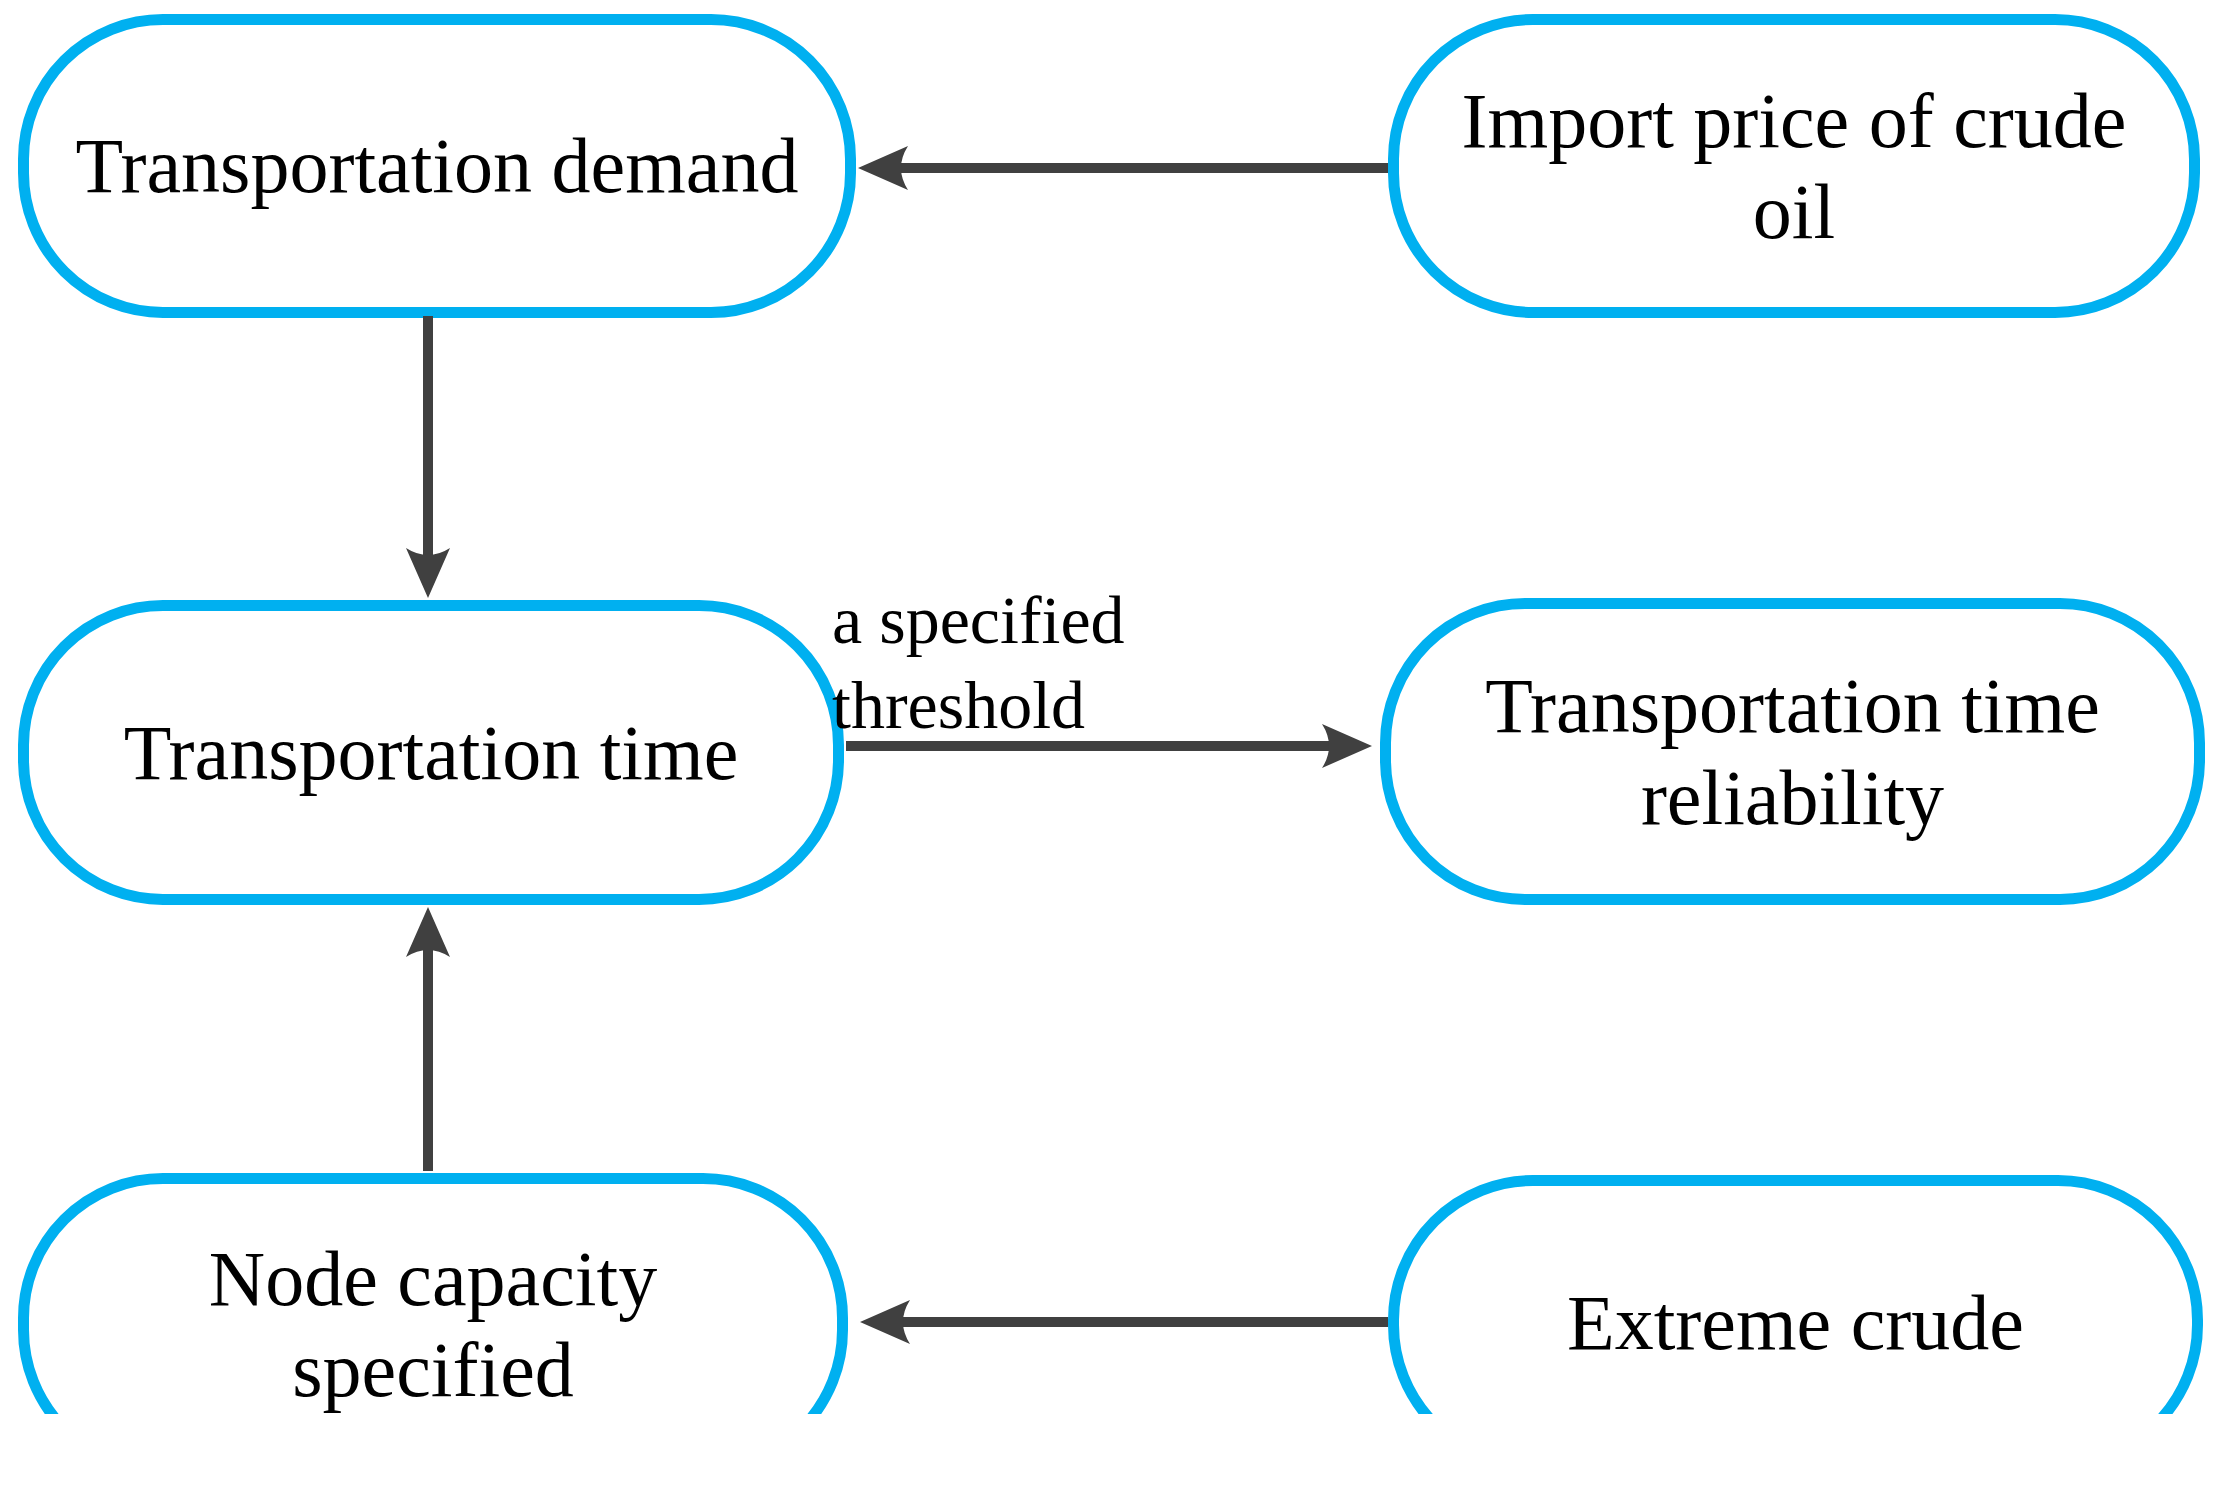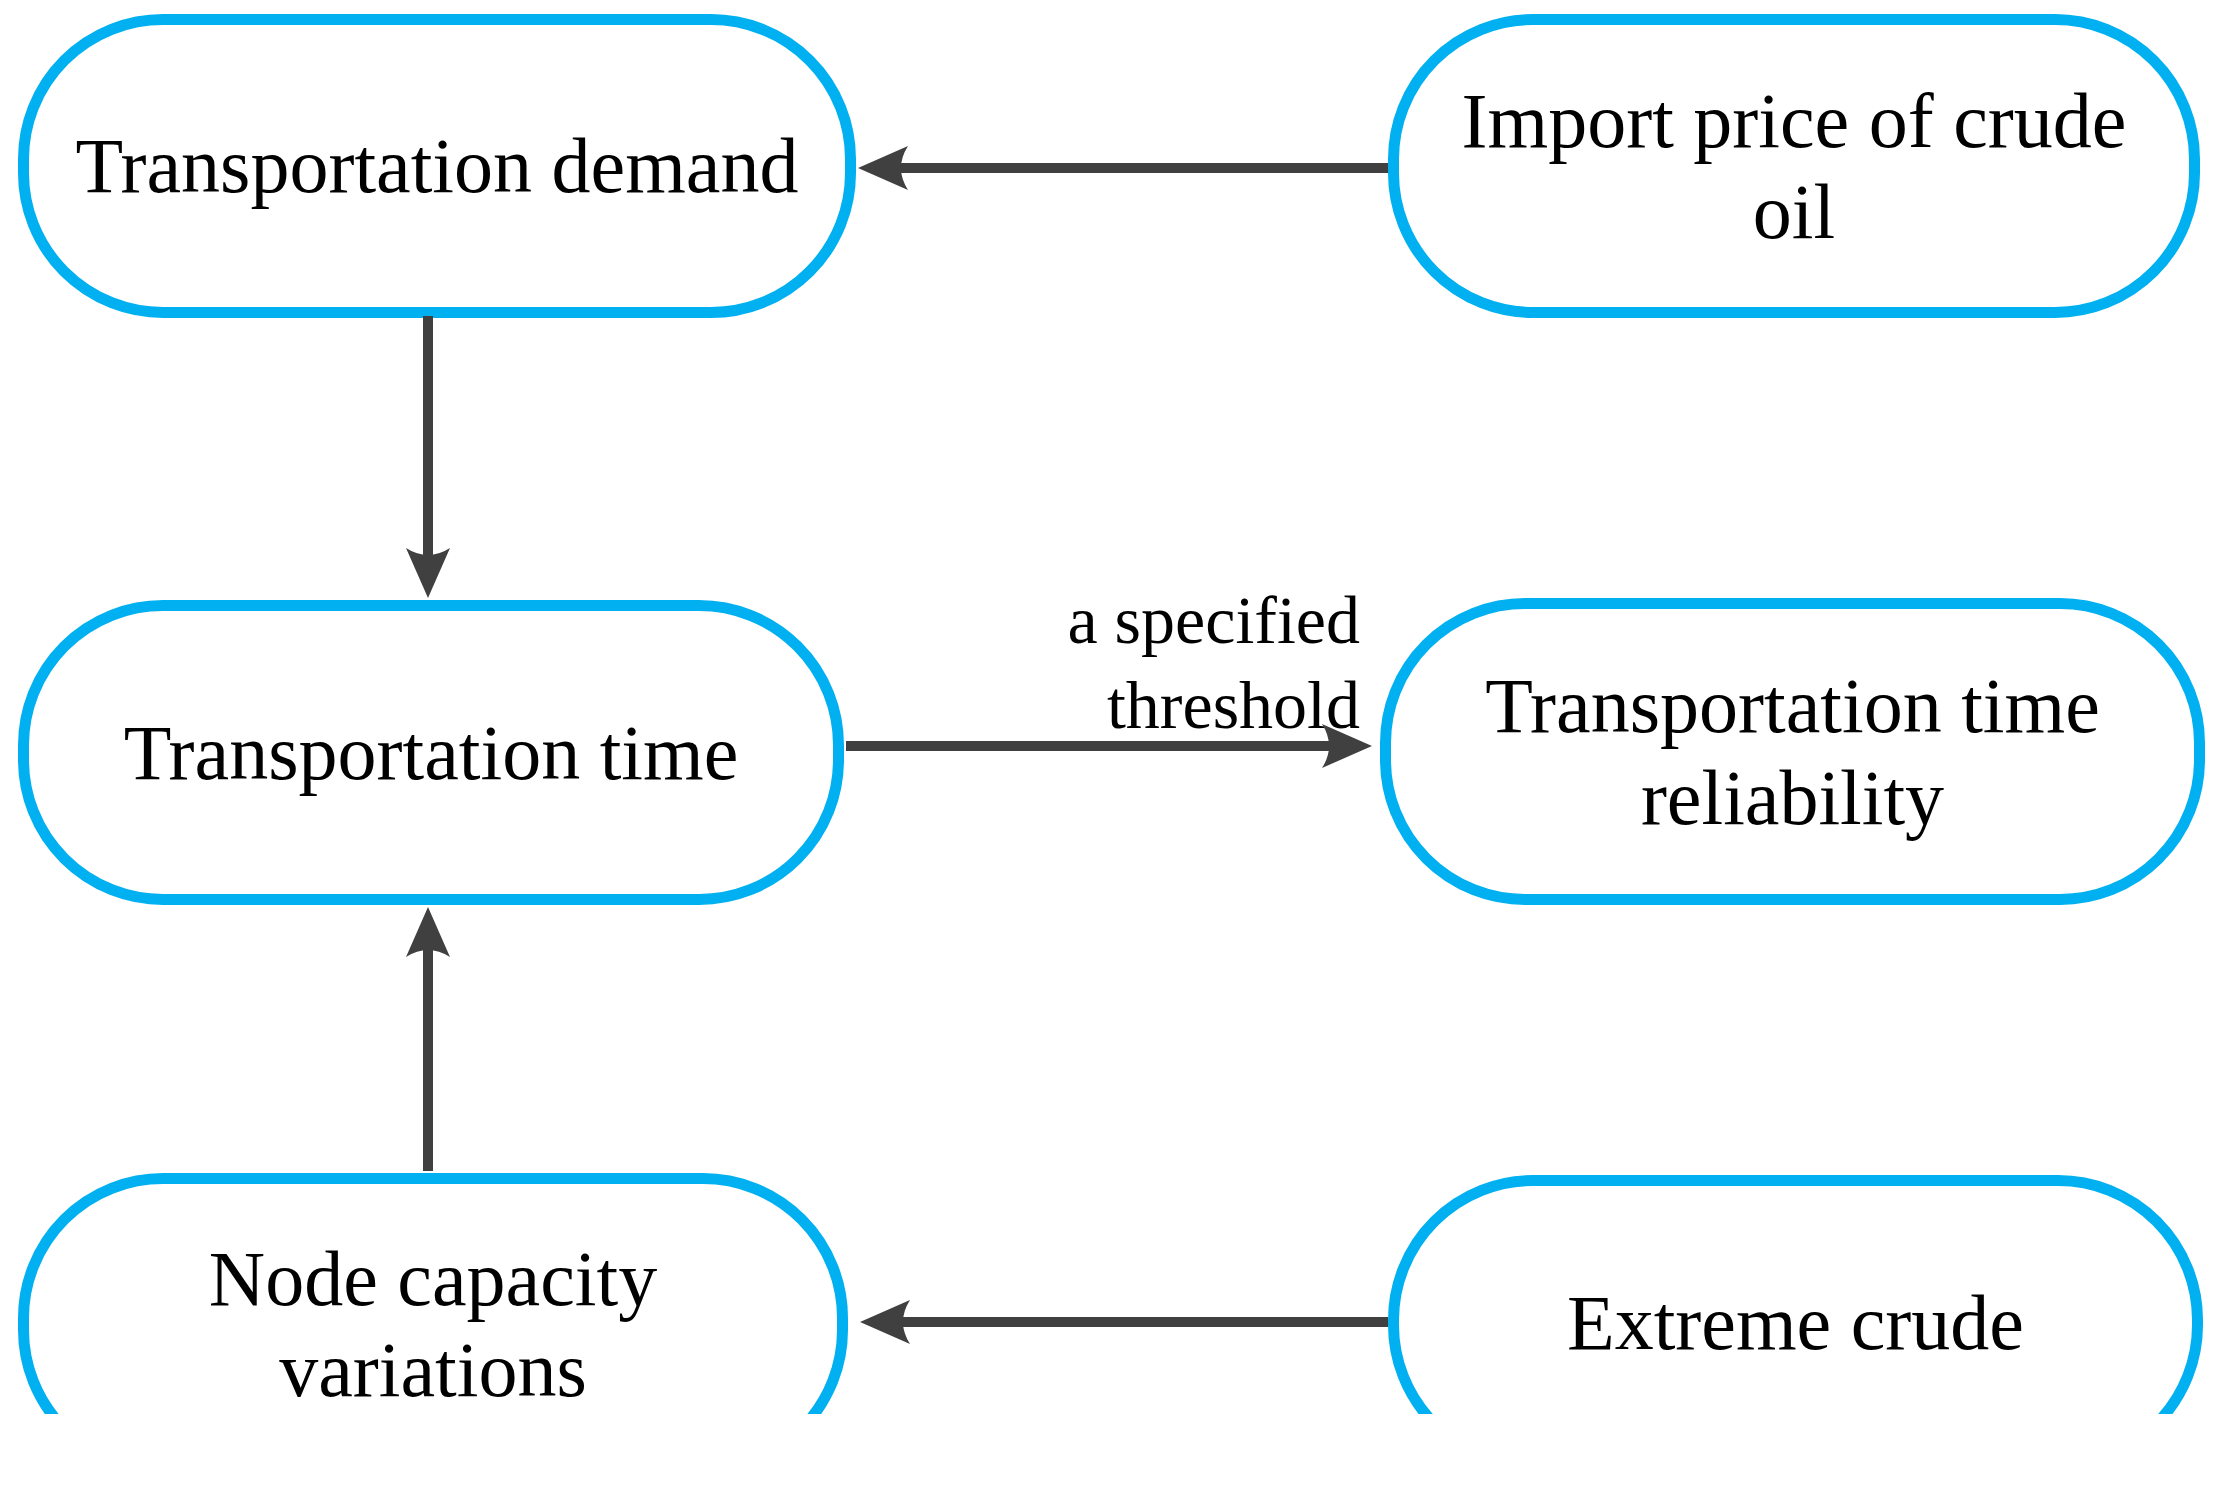--- a/index.html
+++ b/index.html
@@ -35,24 +35,24 @@
   }
   .node-a { left: 18px;   top: 14px;   width: 838px; height: 304px; }
   .node-b { left: 1388px; top: 14px;   width: 812px; height: 304px; }
   .node-c { left: 18px;   top: 600px;  width: 826px; height: 305px; }
   .node-d { left: 1380px; top: 598px;  width: 825px; height: 307px; }
   .node-e { left: 18px;   top: 1173px; width: 830px; height: 302px; }
   .node-f { left: 1388px; top: 1175px; width: 815px; height: 295px; }
 
   .edge-label {
     position: absolute;
-    left: 860px;
+    left: 832px;
     top: 578px;
     width: 500px;
-    text-align: right;
+    text-align: left;
     font-size: 68px;
     line-height: 85px;
     white-space: pre-line;
     color: var(--text);
   }
 
   svg.arrows {
     position: absolute;
     left: 0; top: 0;
     width: 2222px;
@@ -77,21 +77,21 @@
 
   <div class="node node-b">Import price of crude
 oil</div>
 
   <div class="node node-c">Transportation time</div>
 
   <div class="node node-d">Transportation time
 reliability</div>
 
   <div class="node node-e">Node capacity
-variations</div>
+specified</div>
 
   <div class="node node-f">Extreme crude</div>
 
   <div class="edge-label">a specified
 threshold</div>
 
   <svg class="arrows" viewBox="0 0 2222 1491" xmlns="http://www.w3.org/2000/svg">
     <defs>
       <marker id="dart" markerUnits="userSpaceOnUse" markerWidth="52" markerHeight="48" refX="12" refY="24" orient="auto">
         <path d="M0,2 Q14,24 0,46 L50,24 Z"></path>

